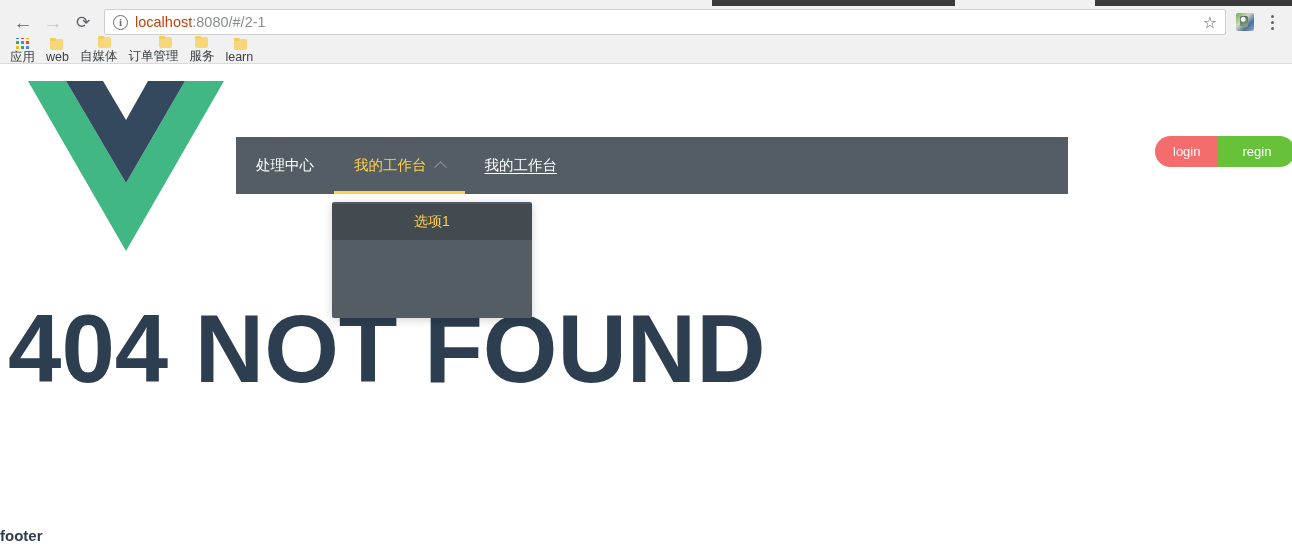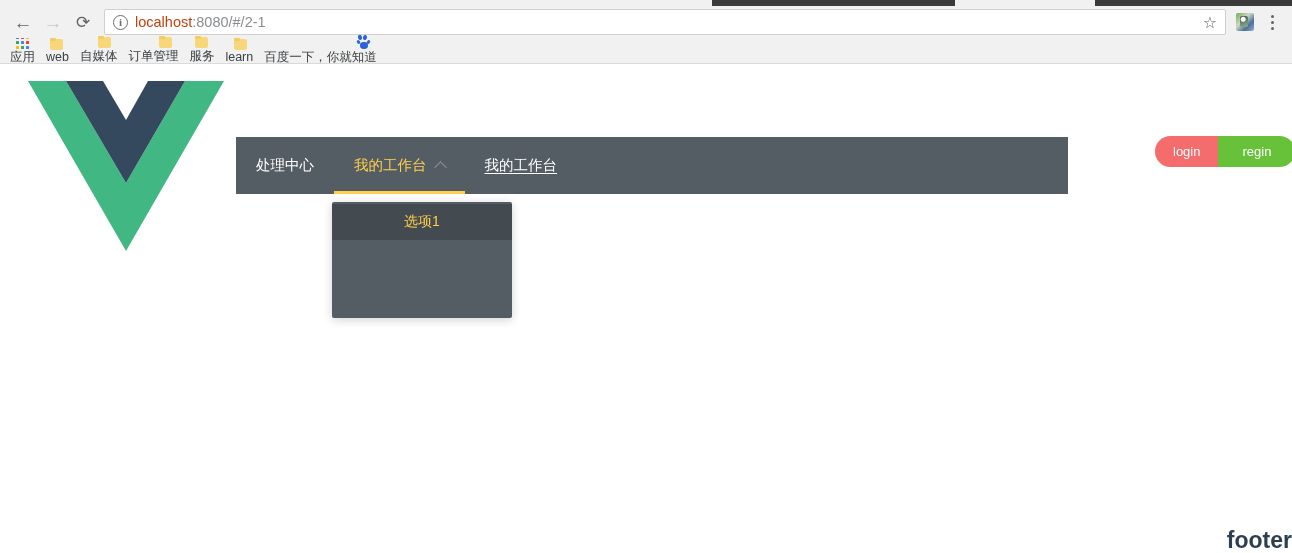--- a/index.html
+++ b/index.html
@@ -172,21 +172,21 @@
     display:inline-block;
     width: 9px; height: 9px;
     border-left: 1.6px solid #909399;
     border-top: 1.6px solid #909399;
     transform: rotate(45deg);
     position:relative; top:2px;
   }
 
   .dropdown {
     position:absolute; left: 332px; top: 138px;
-    width: 180px; height: 116px;
+    width: 200px; height: 116px;
     background: #545c64;
     box-shadow: 0 2px 10px rgba(0,0,0,.18);
     border-radius: 2px;
     z-index: 6;
     overflow:hidden;
   }
   .dd-item {
     height: 36px;
     display:flex; align-items:center; justify-content:center;
     font-size: 14px; color:#fff;
@@ -200,22 +200,22 @@
     font-size: 96px;
     font-weight: bold;
     color: #2c3e50;
     letter-spacing: 0px;
     white-space:nowrap;
     line-height: 1.05;
   }
 
   .footer {
     position:absolute; left:0; right:0; top: 463px;
-    text-align:right;
-    font-size: 23px; font-weight: bold;
+    text-align:left;
+    font-size: 15px; font-weight: bold;
     color:#2c3e50;
   }
 </style>
 </head>
 <body>
 
 <div id="browser">
 
   <div class="tabstrip">
     <div class="tab-light t1"></div>
@@ -276,30 +276,20 @@
     <div class="bm">
       <span class="folder-ico"></span>
       <span>服务</span>
     </div>
 
     <div class="bm">
       <span class="folder-ico"></span>
       <span>learn</span>
     </div>
 
-    <div class="bm">
-      <span class="baidu-ico">
-        <span class="p1"></span>
-          <span class="p2"></span>
-          <span class="p3"></span>
-        <span class="p4"></span>
-          <span class="p5"></span>
-      </span>
-      <span>百度一下，你就知道</span>
-    </div>
   </div>
 
   <div class="page">
 
     <svg class="vue-logo" viewBox="0 0 196 175">
       <polygon points="0,2 98,172 196,2 157,2 98,104 38,2" fill="#41b883"></polygon>
       <polygon points="38,2 98,104 157,2 120,2 98,41 75,2" fill="#35495e"></polygon>
     </svg>
 
     <div class="navbar">
@@ -319,17 +309,18 @@
       <div class="dd-item sel">
         <span>选项1</span>
       </div>
     </div>
 
     <div style="position:absolute; left:1155px; top:72px; display:flex; border-radius:18px; overflow:hidden;">
       <div style="background:#f56c6c; color:#fff; font-size:13px; padding:8px 18px; cursor:pointer;">login</div>
       <div style="background:#67c23a; color:#fff; font-size:13px; padding:8px 24px; cursor:pointer;">regin</div>
     </div>
 
+    <div class="notfound">404 NOT FOUND</div>
 
     <div class="footer">footer</div>
 
   </div>
 </div>
 
 </body></html>

